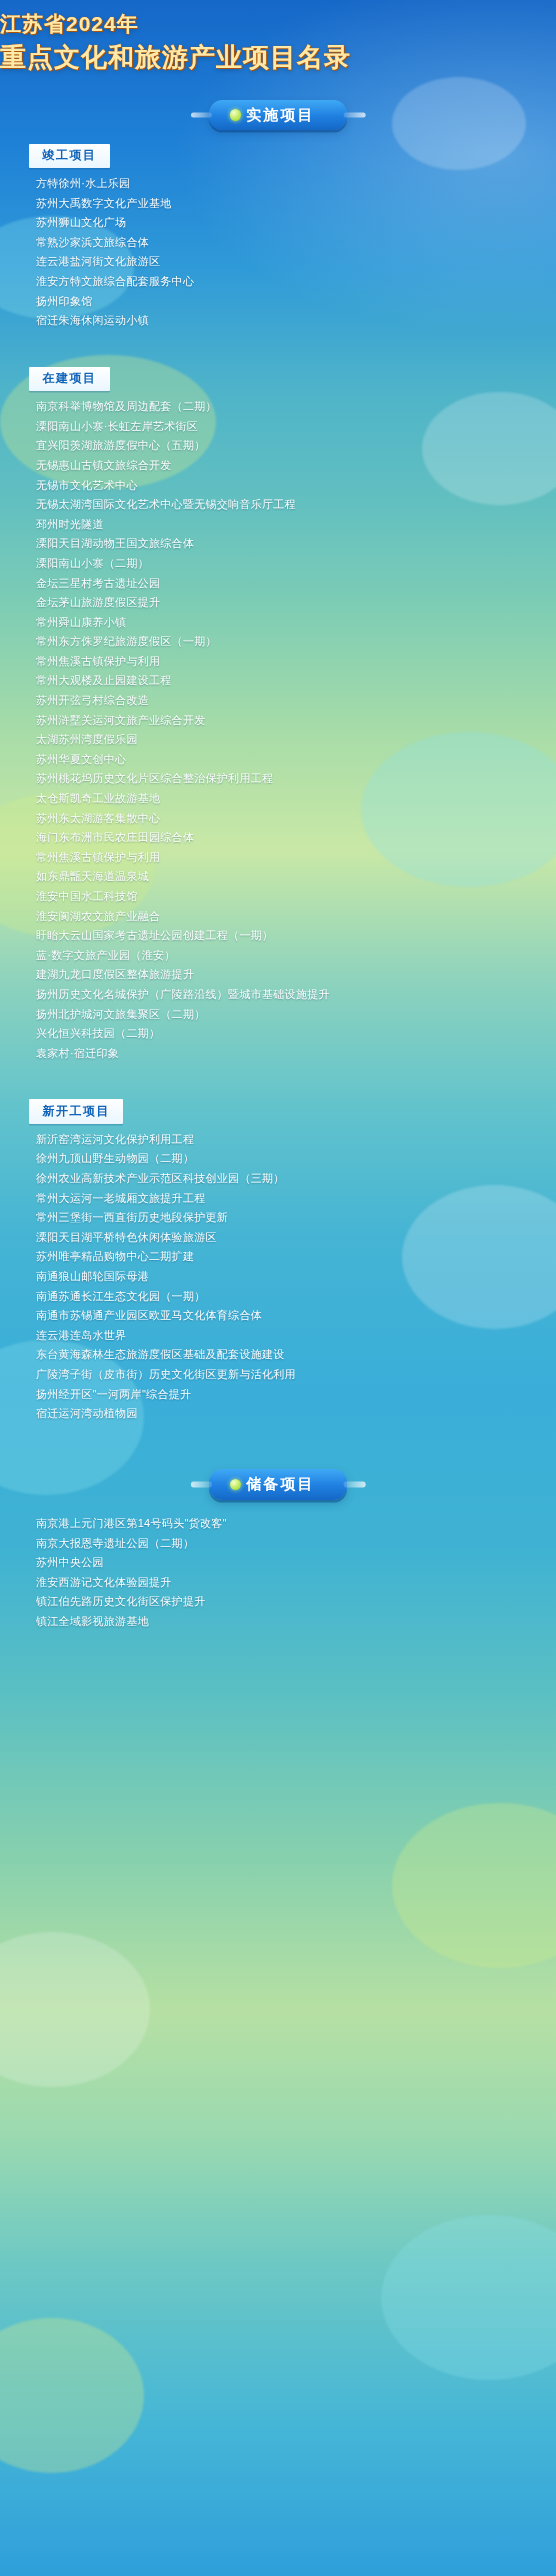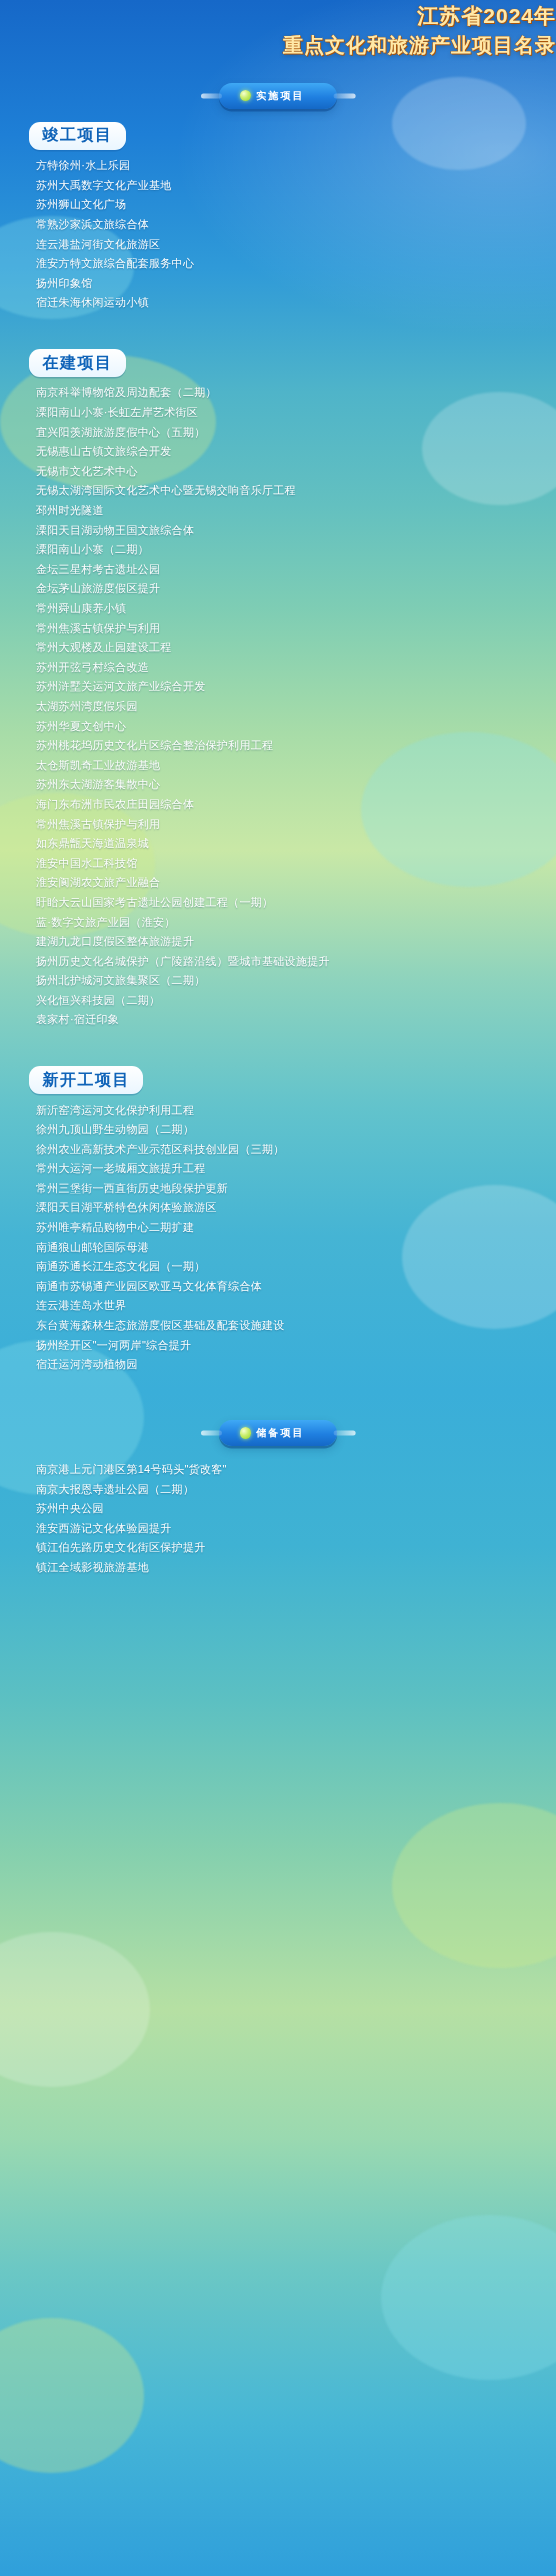--- a/index.html
+++ b/index.html
@@ -48,58 +48,58 @@
     pointer-events: none;
     filter: blur(1px);
   }
   .blob.white { background: rgba(255,255,255,0.20); }
   .blob.lime  { background: rgba(205,235,140,0.35); }
   .blob.cyan  { background: rgba(140,225,235,0.30); }
 
   
   .header {
     position: relative;
-    padding-top: 1px;
-    text-align: right;
+    padding-top: 9px;
+    text-align: left;
     z-index: 4;
   }
   .title-line {
     font-size: 21px;
     font-weight: bold;
     letter-spacing: 1px;
     color: #ffe9a8;
     text-shadow:
       0 0 1px #b8620e,
       1px 1px 0 #a8530a,
       -0.5px -0.5px 0 #a8530a,
       0 2.1px 5.2px rgba(0,0,0,.25);
     line-height: 1.45;
   }
-  .title-line.second { font-size: 20px; }
+  .title-line.second { font-size: 26px; }
 
   
   .pill-wrap {
     display: flex;
     justify-content: center;
     margin-top: 13.4px;
     margin-bottom: 4.1px;
     position: relative;
     z-index: 4;
   }
   .pill {
     position: relative;
     display: inline-flex;
     align-items: center;
     gap: 5px;
     padding: 5.7px 32px 5.7px 20.6px;
     border-radius: 13.4px;
     background: linear-gradient(180deg,#3fa9f5 0%, #1f7fe0 55%, #1468c6 100%);
     box-shadow: 0 2.6px 0 rgba(9,62,130,.45), 0 4.1px 8.2px rgba(0,60,120,.25);
     color: #ffffff;
-    font-size: 10px;
+    font-size: 15px;
     font-weight: bold;
     letter-spacing: 2.1px;
   }
   .pill .dot {
     width: 11.3px; height: 11.3px;
     border-radius: 50%;
     background: radial-gradient(circle at 35% 32%, #f6ffd0 0%, #c9ee6a 45%, #8fd22c 100%);
     box-shadow: 0 0 4.1px rgba(190,240,120,.9);
     flex: none;
   }
@@ -116,24 +116,24 @@
 
   
   .tag-row {
     margin: 13.4px 0 5.2px 29px;
     position: relative;
     z-index: 4;
   }
   .tag {
     display: inline-block;
     padding: 3.6px 13.4px;
-    border-radius: 11px;
+    border-radius: 1px;
     background: linear-gradient(180deg,#ffffff 0%, #eaf6ff 100%);
     color: #0f63b8;
-    font-size: 16px;
+    font-size: 12px;
     font-weight: bold;
     letter-spacing: 1.5px;
     box-shadow: 0 1.5px 0 rgba(10,70,140,.25);
   }
 
   
   .list {
     position: relative;
     z-index: 4;
     padding: 1px 36px 2.1px 36px;
@@ -207,20 +207,21 @@
           <div class="item">宜兴阳羡湖旅游度假中心（五期）</div>
           <div class="item">无锡惠山古镇文旅综合开发</div>
           <div class="item">无锡市文化艺术中心</div>
           <div class="item">无锡太湖湾国际文化艺术中心暨无锡交响音乐厅工程</div>
           <div class="item">邳州时光隧道</div>
           <div class="item">溧阳天目湖动物王国文旅综合体</div>
           <div class="item">溧阳南山小寨（二期）</div>
           <div class="item">金坛三星村考古遗址公园</div>
           <div class="item">金坛茅山旅游度假区提升</div>
           <div class="item">常州舜山康养小镇</div>
+          <div class="item">常州东方侏罗纪旅游度假区（一期）</div>
           <div class="item">常州焦溪古镇保护与利用</div>
           <div class="item">常州大观楼及止园建设工程</div>
           <div class="item">苏州开弦弓村综合改造</div>
           <div class="item">苏州浒墅关运河文旅产业综合开发</div>
           <div class="item">太湖苏州湾度假乐园</div>
           <div class="item">苏州华夏文创中心</div>
           <div class="item">苏州桃花坞历史文化片区综合整治保护利用工程</div>
           <div class="item">太仓斯凯奇工业故游基地</div>
           <div class="item">苏州东太湖游客集散中心</div>
           <div class="item">海门东布洲市民农庄田园综合体</div>
@@ -244,20 +245,21 @@
           <div class="item">徐州农业高新技术产业示范区科技创业园（三期）</div>
           <div class="item">常州大运河一老城厢文旅提升工程</div>
           <div class="item">常州三堡街一西直街历史地段保护更新</div>
           <div class="item">溧阳天目湖平桥特色休闲体验旅游区</div>
           <div class="item">苏州唯亭精品购物中心二期扩建</div>
           <div class="item">南通狼山邮轮国际母港</div>
           <div class="item">南通苏通长江生态文化园（一期）</div>
           <div class="item">南通市苏锡通产业园区欧亚马文化体育综合体</div>
           <div class="item">连云港连岛水世界</div>
           <div class="item">东台黄海森林生态旅游度假区基础及配套设施建设</div>
+          <div class="item">广陵湾子街（皮市街）历史文化街区更新与活化利用</div>
           <div class="item">扬州经开区"一河两岸"综合提升</div>
           <div class="item">宿迁运河湾动植物园</div>
         </div>
       </div>
       <div class="section">
         <div class="gap-lg"></div>
         <div class="pill-wrap">
           <div class="pill">
             <span class="tail-l"></span>
             <span class="dot"></span>

